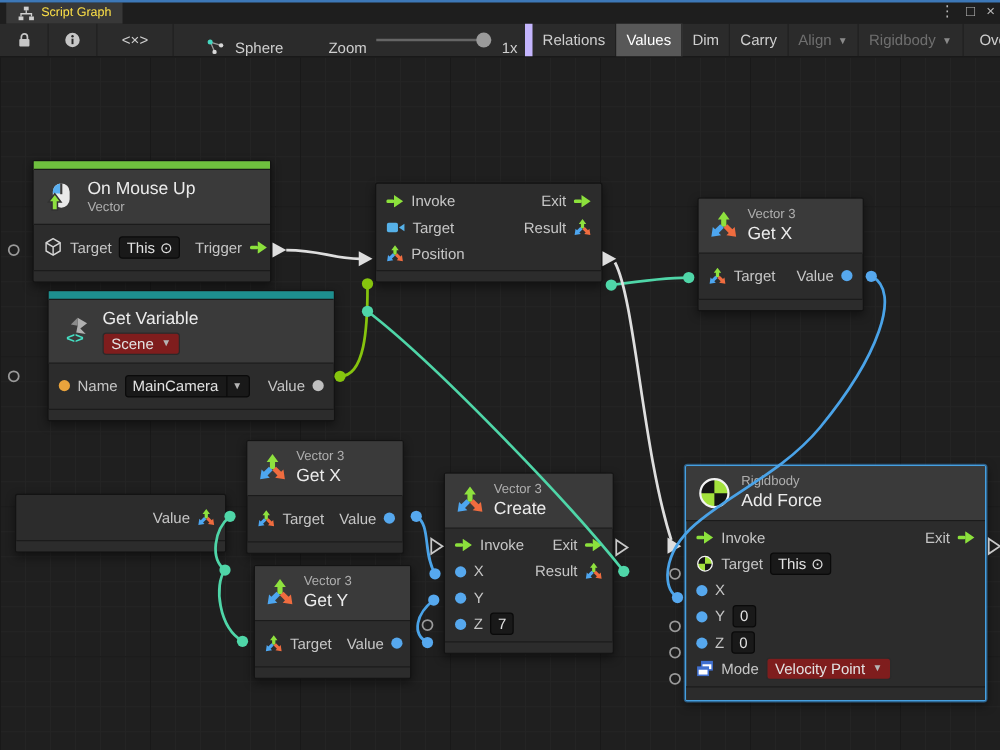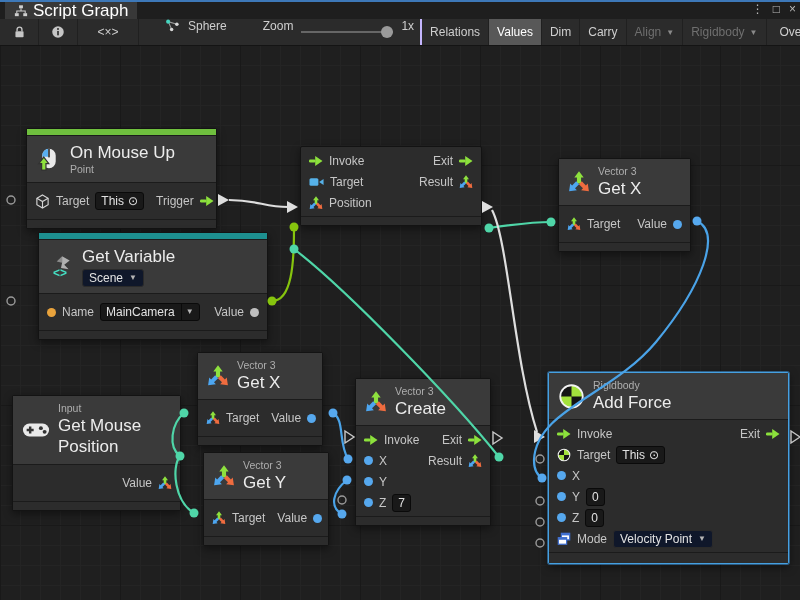--- a/index.html
+++ b/index.html
@@ -2,62 +2,62 @@
 <html><head>
 <meta charset="utf-8">
 <style>
   html,body{margin:0;padding:0;background:#111;}
   .win{position:relative;width:800px;height:600px;background:#1f1f1f;overflow:hidden;
        font-family:"Liberation Sans","DejaVu Sans",sans-serif;-webkit-font-smoothing:antialiased;}
   
   .focusline{position:absolute;left:0;top:0;width:800px;height:2px;background:#3d78b8;z-index:6;}
   .tabbar{position:absolute;left:0;top:0;width:800px;height:19px;background:#1e1e1e;z-index:5;}
   .tab{position:absolute;left:5px;top:2px;height:17px;background:#383838;display:flex;align-items:center;
-       gap:5px;padding:0 9px;color:#ffffff;font-size:17px;}
+       gap:5px;padding:0 9px;color:#fde047;font-size:10px;}
   .winbtns{position:absolute;right:4px;top:2px;display:flex;align-items:center;gap:9px;color:#b8b8b8;font-size:12px;}
   .winbtns span{cursor:default;}
   
   .toolbar{position:absolute;left:0;top:19px;width:800px;height:26px;background:#2b2b2b;
            border-bottom:1px solid #141414;z-index:5;display:flex;align-items:center;color:#cfcfcf;font-size:12px;}
   .tbtn{height:26px;display:flex;align-items:center;padding:0 8px;border-right:1px solid #202020;}
   .tbtn.icon{width:22px;justify-content:center;}
   .tbtn.active{background:#585858;color:#fff;align-items:center;}
   .tbtn.disabled{color:#6f6f6f;}
   .tbtn .caret{font-size:8px;margin-left:5px;color:#8a8a8a;}
   .tb-left{display:flex;height:26px;}
-  .tb-mid{display:flex;align-items:flex-start;height:26px;padding:0 6px;gap:8px;border-right:2px solid #c4b5fd;flex:1;}
+  .tb-mid{display:flex;align-items:flex-end;height:26px;padding:0 6px;gap:8px;border-right:6px solid #c4b5fd;flex:1;}
   .slider{position:relative;width:92px;height:26px;}
   .slider .track{position:absolute;left:0;right:0;top:12px;height:2px;background:#666;}
   .slider .knob{position:absolute;right:0;top:7px;width:12px;height:12px;border-radius:50%;background:#9a9a9a;}
   
   .graphbg{position:absolute;left:0;top:45px;width:800px;height:555px;background-color:#1f1f1f;
     background-image:
       linear-gradient(#191919 1px,transparent 1px),linear-gradient(90deg,#191919 1px,transparent 1px),
       linear-gradient(#242424 1px,transparent 1px),linear-gradient(90deg,#242424 1px,transparent 1px);
     background-size:120px 120px,120px 120px,20px 20px,20px 20px;}
   
   .node{position:absolute;background:#2c2c2c;border:1px solid #131313;border-radius:2px;
         box-shadow:0 3px 8px rgba(0,0,0,.45);z-index:3;color:#c6c6c6;font-size:12px;}
   .node.selected{border:1px solid #46a0e0;box-shadow:0 0 0 1px rgba(62,150,220,.55),0 3px 8px rgba(0,0,0,.5);}
   .tint{height:6px;border-bottom:1px solid #1b1b1b;}
   .hdr{display:flex;align-items:center;gap:8px;background:#3a3a3a;padding:6px 9px;border-bottom:1px solid #1b1b1b;}
   .hicon{flex:0 0 auto;display:flex;}
   .titles{display:flex;flex-direction:column;line-height:1.25;}
   .cat{font-size:10.5px;color:#aeaeae;}
-  .title{font-size:17px;color:#ececec;}
+  .title{font-size:14px;color:#ececec;}
   .body{padding:3px 0;}
   .r{height:21px;display:flex;align-items:center;gap:6px;padding:0 8px;white-space:nowrap;}
   .r.tall{height:30px;}
   .sp{flex:1;}
   .ftr{height:8px;border-top:1px solid #1b1b1b;background:#2c2c2c;}
   .dot{width:9px;height:9px;border-radius:50%;flex:0 0 auto;}
   .dot.blue{background:#56a8ee;} .dot.orange{background:#e9a33c;} .dot.gray{background:#bfbfbf;}
   .field{display:inline-flex;align-items:center;gap:4px;background:#191919;border:1px solid #0a0a0a;
          border-radius:3px;padding:0px 5px;color:#e2e2e2;line-height:16px;}
-  .ddl{display:inline-flex;align-items:center;background:#0f172a;border:1px solid #2a2a2a;border-radius:3px;
+  .ddl{display:inline-flex;align-items:center;background:#7f1d1d;border:1px solid #2a2a2a;border-radius:3px;
        padding:0px 6px;color:#e2e2e2;line-height:16px;}
   .ddl .caret,.combo .caret{font-size:8px;color:#b5b5b5;margin-left:6px;}
   .combo{display:inline-flex;align-items:flex-end;background:#191919;border:1px solid #0a0a0a;border-radius:3px;
          padding:0 5px;color:#e2e2e2;line-height:16px;}
   .combo .caret{border-left:1px solid #0a0a0a;padding-left:4px;margin-left:6px;}
   .pic{display:inline-flex;flex:0 0 auto;}
   
   svg.wires{position:absolute;left:0;top:0;z-index:4;pointer-events:none;}
 </style>
 </head>
@@ -161,21 +161,21 @@
             <path d="M12 2.5 a6.2 6.2 0 0 1 6.2 6.2 v5.6 a6.2 6.2 0 0 1 -12.4 0 v-5.6 a6.2 6.2 0 0 1 6.2 -6.2 Z" fill="#e9e9e9"></path>
             <path d="M11.2 2.6 a6.2 6.2 0 0 0 -5.4 6.1 v1.3 h5.4 Z" fill="#58aef0"></path>
             <rect x="11.2" y="2.5" width="1.6" height="8" fill="#3a3a3a"></rect>
             <g transform="translate(7.2,16.2)">
               <path d="M0 -6 L4.6 0 H2 V6 H-2 V0 H-4.6 Z" fill="#8ee13e" stroke="#323232" stroke-width="1.1"></path>
             </g>
           </svg>
         </span>
       <span class="titles">
         <span class="title">On Mouse Up</span>
-        <span class="cat">Point</span>
+        <span class="cat">Vector</span>
       </span>
     </div>
     <div class="body">
       <div class="r tall">
         <span class="pic">
             <svg width="15" height="15" viewBox="0 0 16 16">
               <path d="M8 1 L14 4.5 V11.5 L8 15 L2 11.5 V4.5 Z" fill="none" stroke="#d5d5d5" stroke-width="1.2"></path>
               <path d="M2 4.5 L8 8 L14 4.5 M8 8 V15" fill="none" stroke="#d5d5d5" stroke-width="1.2"></path>
             </svg>
           </span>
@@ -432,34 +432,20 @@
         <span>Z</span>
         <span class="field">
             <span>7</span>
           </span>
       </div>
     </div>
     <div class="ftr"></div>
   </div>
 
   <div class="node" style="left:12px;top:395px;width:167px;">
-    <div class="hdr">
-      <span class="hicon">
-          <svg width="28" height="20" viewBox="0 0 24 16">
-            <rect x="0.8" y="2.5" width="22.4" height="11" rx="5.5" fill="#e9e9e9"></rect>
-            <path d="M7 5 v6 M4 8 h6" stroke="#333" stroke-width="2.1"></path>
-            <circle cx="16.2" cy="6.4" r="1.7" fill="#333"></circle>
-            <circle cx="19.4" cy="9.6" r="1.7" fill="#333"></circle>
-          </svg>
-        </span>
-      <span class="titles">
-        <span class="cat">Input</span>
-        <span class="title">Get Mouse Position</span>
-      </span>
-    </div>
     <div class="body">
       <div class="r tall">
         <span class="sp"></span>
         <span>Value</span>
         <span class="pic">
             <svg width="14" height="14" viewBox="0 0 16 16">
               <path d="M0 -4.4 L3.4 0.2 H1.5 V4.4 H-1.5 V0.2 H-3.4 Z" fill="#8ee13e" transform="translate(8,4.6)"></path>
               <path d="M0 -4.4 L3.4 0.2 H1.5 V4.4 H-1.5 V0.2 H-3.4 Z" fill="#4da6f0" transform="translate(3.9,11.7) rotate(-135)"></path>
               <path d="M0 -4.4 L3.4 0.2 H1.5 V4.4 H-1.5 V0.2 H-3.4 Z" fill="#ef6c3f" transform="translate(12.1,11.7) rotate(135)"></path>
             </svg>

